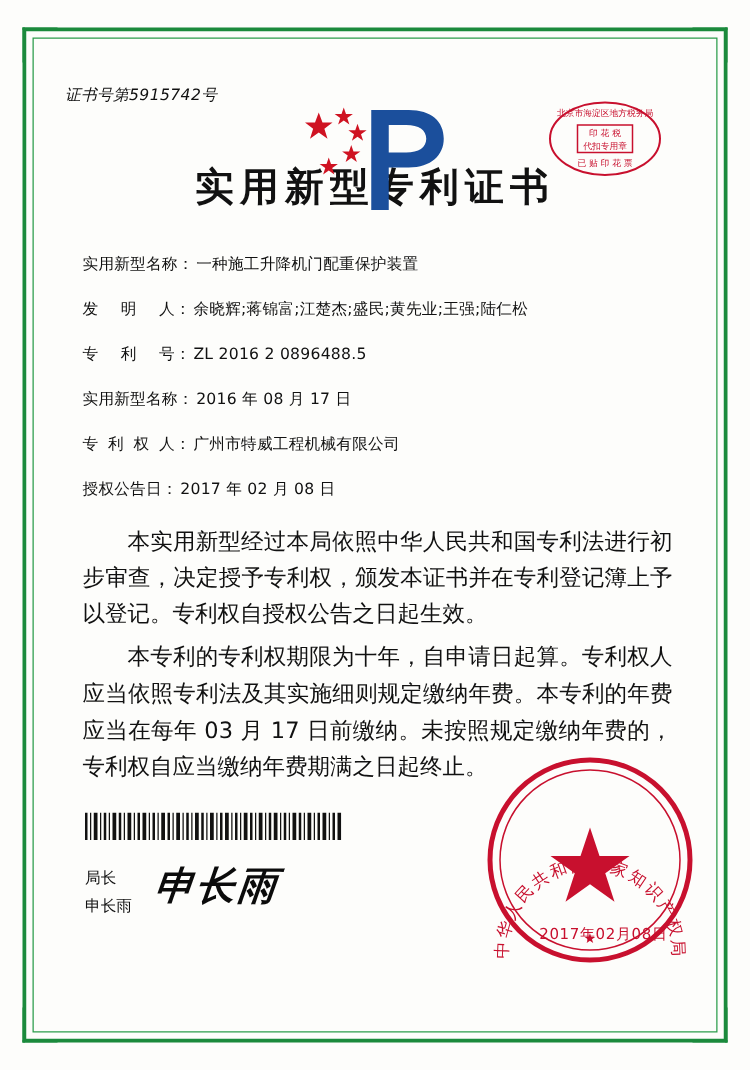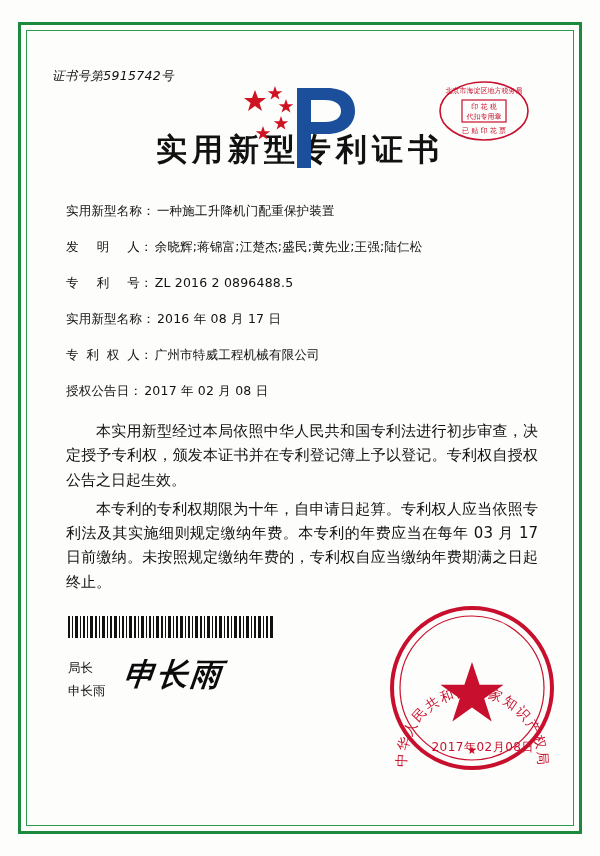--- a/index.html
+++ b/index.html
@@ -111,21 +111,21 @@
     letter-spacing:.2px;
   }
 
   
   .body-text{
     margin-top:16px;
     padding:0 10px 0 14px;
   }
   .body-text p{
     margin:0 0 5px 0;
-    font-size:15px;
+    font-size:18px;
     line-height:1.62;
     text-indent:2em;
     text-align:justify;
     color:#111;
   }
 
   
   .barcode{
     margin-top:22px;
     margin-left:16px;

